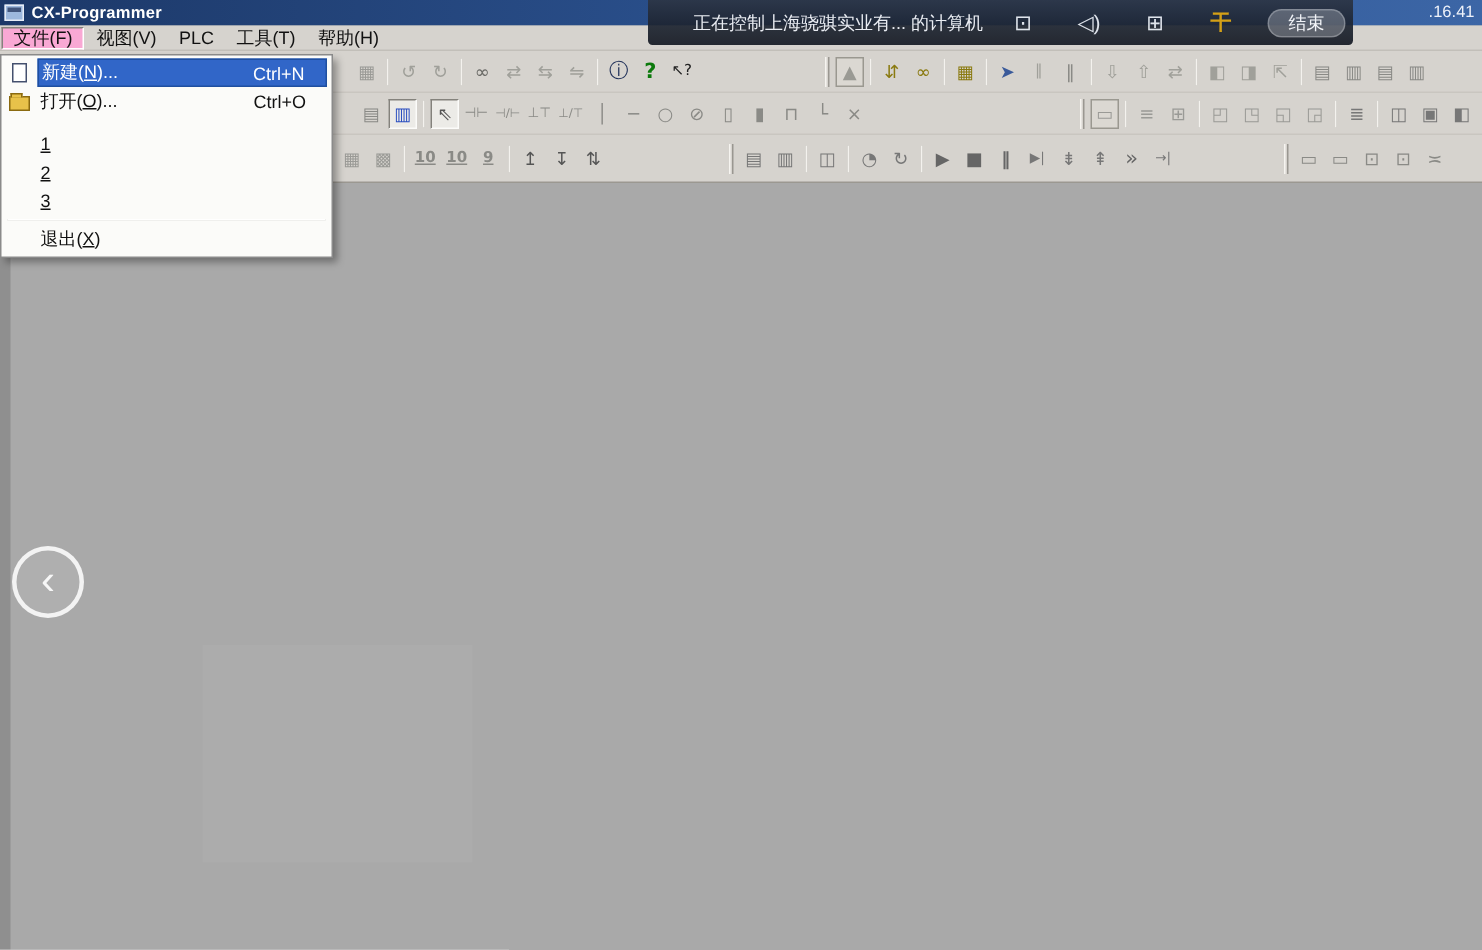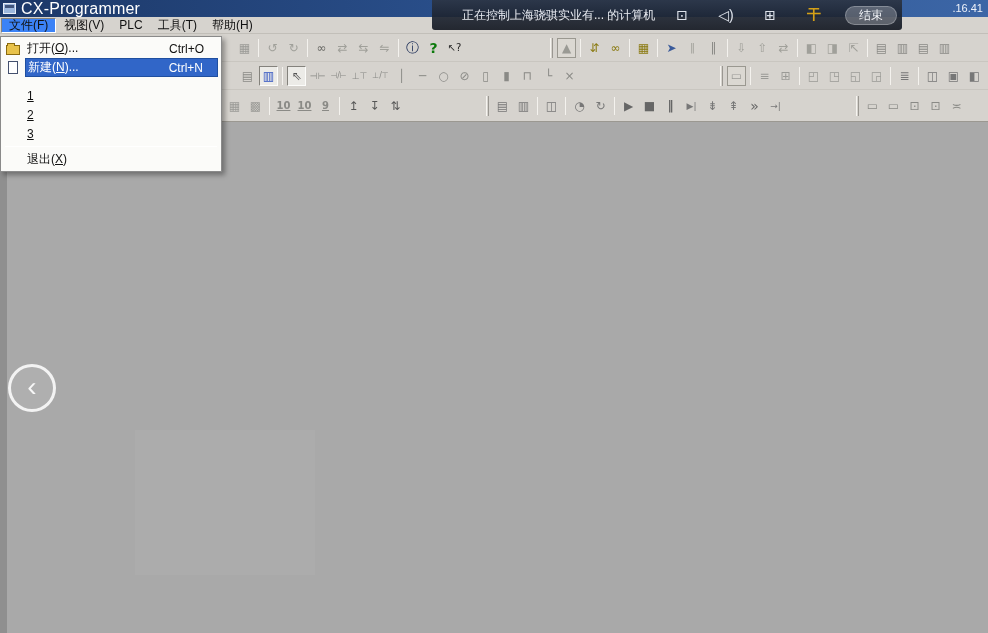--- a/index.html
+++ b/index.html
@@ -7,28 +7,28 @@
   body { font-family:"Liberation Sans","DejaVu Sans",sans-serif; }
   .screen { position:relative; width:988px; height:633px; overflow:hidden; background:#a9a9a9; }
 
   
   .titlebar { position:absolute; left:0; top:0; width:988px; height:17px;
     background:linear-gradient(to right,#1c3868,#2c5391 55%,#3c66a6);
     display:flex; align-items:center; color:#fff; }
   .app-icon { width:13px; height:11px; margin:0 5px 0 3px;
     background:#9db8dd; border:1px solid #e6ecf6; position:relative; }
   .app-icon::after { content:""; position:absolute; left:1px; top:1px; right:1px; height:3px; background:#41557c; }
-  .title-text { font-size:16px; font-weight:normal; letter-spacing:.2px; }
+  .title-text { font-size:11px; font-weight:bold; letter-spacing:.2px; }
   .title-ip { position:absolute; right:5px; top:2px; font-size:11px; color:#eef2fa; }
 
   
   .menubar { position:absolute; left:0; top:17px; width:988px; height:17px;
     background:#d6d3ce; border-bottom:1px solid #c2bfb9; display:flex; align-items:center; font-size:12px; color:#111; }
   .menubar .m-item { padding:1px 7px; margin-left:1px; height:15px; display:flex; align-items:center; }
-  .menubar .m-item.active { background:#3b82f6; border:1px solid; border-color:#84827c #ffffff #ffffff #84827c; }
+  .menubar .m-item.active { background:#f9a8d4; border:1px solid; border-color:#84827c #ffffff #ffffff #84827c; }
 
   
   .toolbars { position:absolute; left:0; top:34px; width:988px; height:88px;
     background:#d6d3ce; border-bottom:1px solid #9b9891; }
   .tb-row { position:absolute; left:0; width:988px; display:flex; align-items:center; overflow:hidden; }
   .tb-row.r0 { top:0;  height:28px; border-bottom:1px solid #c9c6c0; }
   .tb-row.r1 { top:29px; height:27px; border-bottom:1px solid #c9c6c0; }
   .tb-row.r2 { top:57px; height:30px; }
   .tb-btn { width:19px; height:20px; margin:0 1px; flex:0 0 auto;
     display:flex; align-items:center; justify-content:center;
@@ -210,36 +210,36 @@
         <div class="tb-btn" style="color: rgb(138, 138, 134);">⊡</div>
         <div class="tb-btn" style="color: rgb(138, 138, 134);">≍</div>
       </div>
   </div>
 
   <div class="workspace"></div>
   <div class="left-strip"></div>
   <div class="ghost"></div>
 
   <div class="menu-popup">
-    <div class="mi">
-      <span class="mi-icon">
-          <span class="icon-folder"></span>
-        </span>
-      <span class="mi-row">
-        <span class="mi-label"><span>打开(</span><u>O</u><span>)...</span></span>
-        <span class="mi-short">Ctrl+O</span>
-      </span>
-    </div>
     <div class="mi hl">
       <span class="mi-icon">
           <span class="icon-doc"></span>
         </span>
       <span class="mi-row">
         <span class="mi-label"><span>新建(</span><u>N</u><span>)...</span></span>
         <span class="mi-short">Ctrl+N</span>
+      </span>
+    </div>
+    <div class="mi">
+      <span class="mi-icon">
+          <span class="icon-folder"></span>
+        </span>
+      <span class="mi-row">
+        <span class="mi-label"><span>打开(</span><u>O</u><span>)...</span></span>
+        <span class="mi-short">Ctrl+O</span>
       </span>
     </div>
     <div class="mi-spacer"></div>
     <div class="mi">
       <span class="mi-icon"></span>
       <span class="mi-row">
         <span class="mi-label"><u>1</u></span>
       </span>
     </div>
     <div class="mi">

